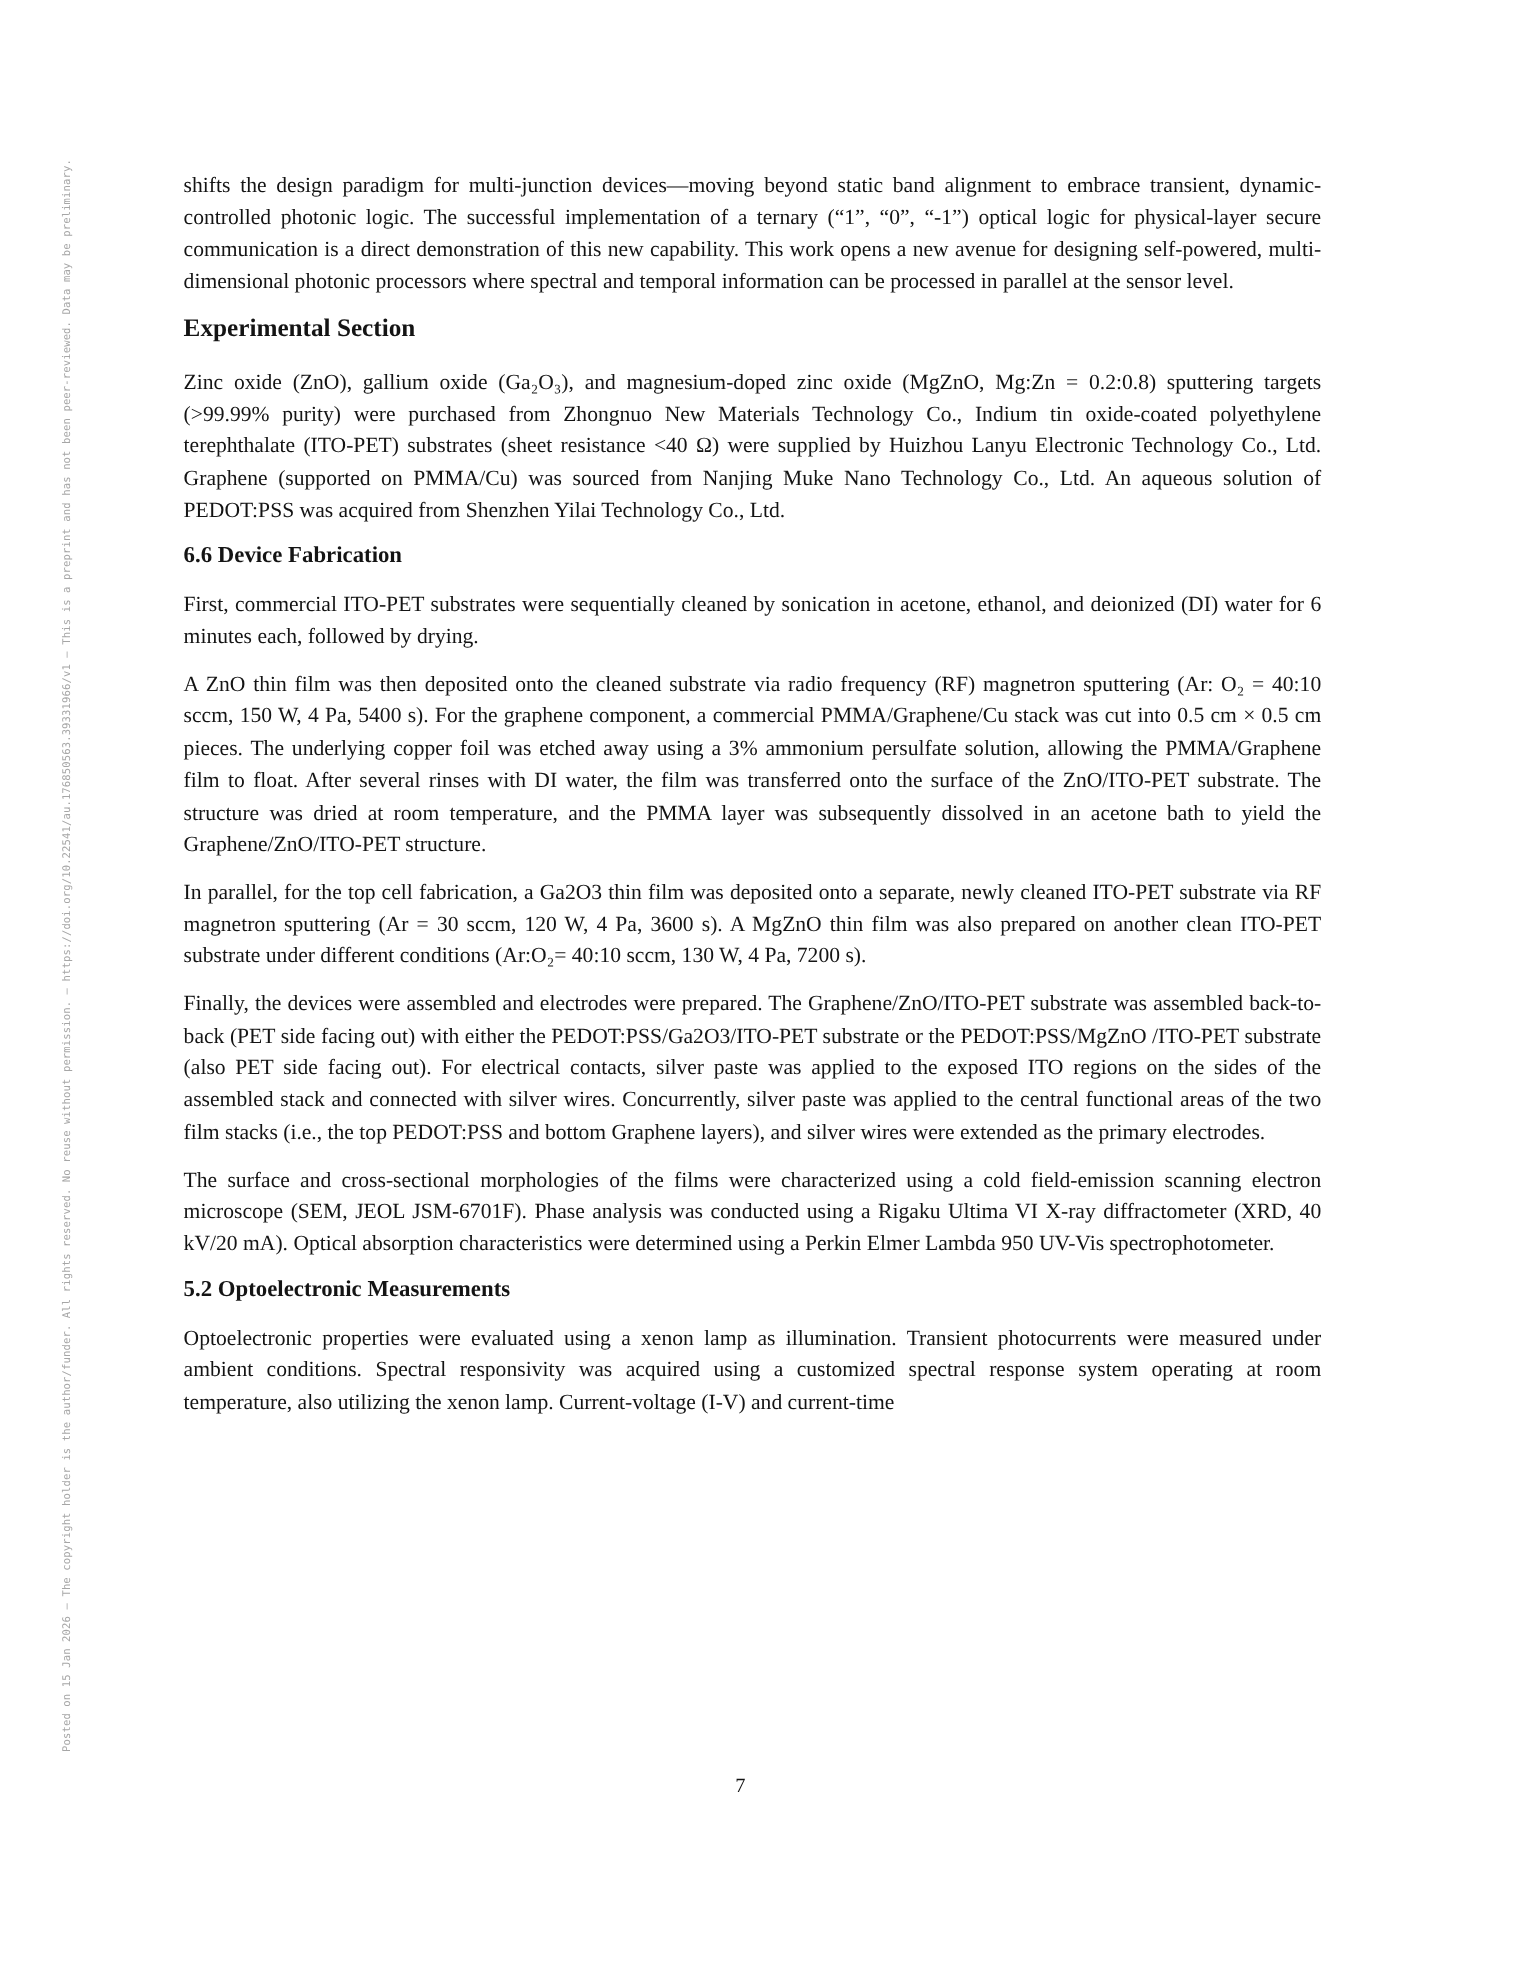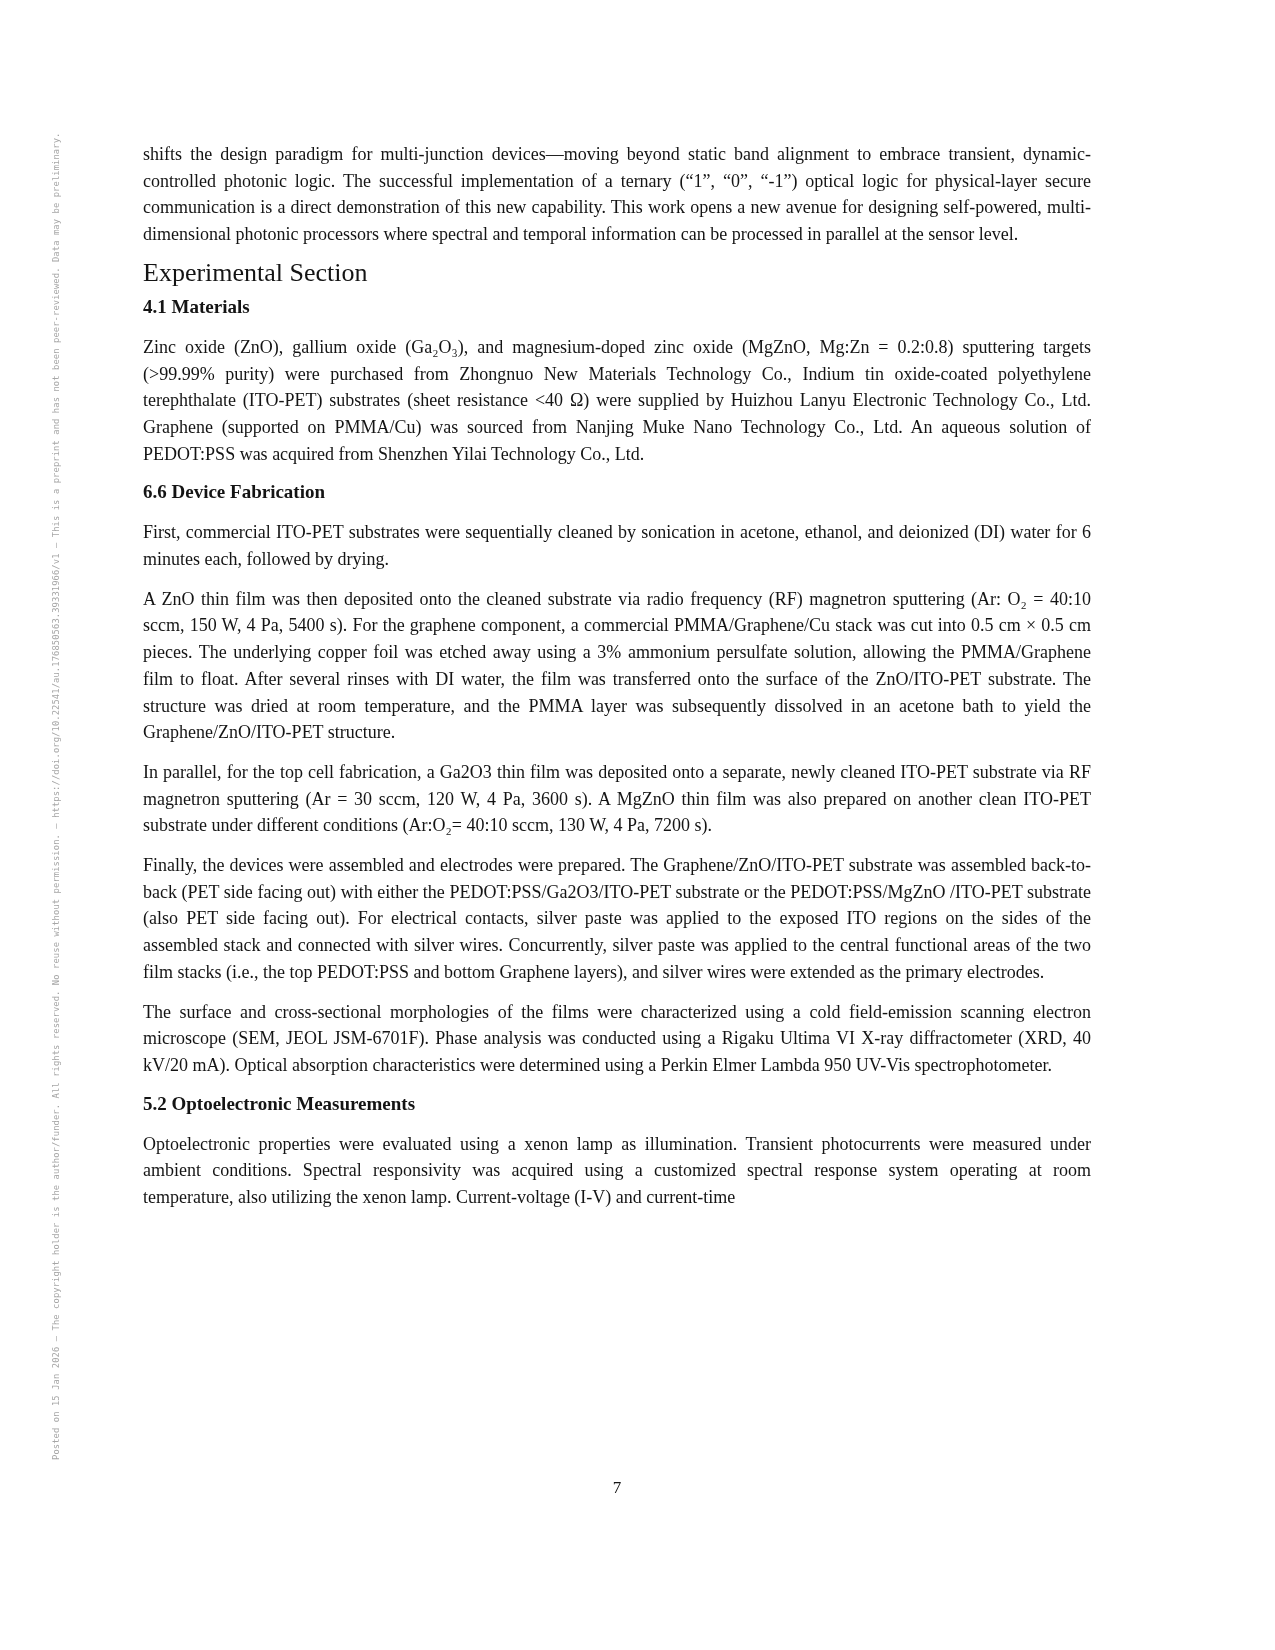--- a/index.html
+++ b/index.html
@@ -23,35 +23,35 @@
     transform: rotate(-90deg);
     transform-origin: 0 0;
     font-family: "DejaVu Sans Mono", monospace;
     font-size: 8.8px;
     letter-spacing: 0.1px;
     color: #a6a6a6;
     white-space: nowrap;
   }
   .content {
     position: absolute;
-    left: 143px;
+    left: 153px;
     top: 141px;
     width: 948px;
     font-size: 18px;
     line-height: 26.7px;
     text-align: justify;
     hyphens: none;
   }
   .content p {
     margin: 0 0 13px 0;
   }
   h2.section-h {
-    font-size: 26px;
-    font-weight: normal;
-    margin: 9px 0 10px 0;
+    font-size: 21px;
+    font-weight: bold;
+    margin: 9px 0 20px 0;
     line-height: 24px;
     text-align: left;
   }
   h3.sub-h {
     font-size: 19px;
     font-weight: bold;
     margin: 9px 0 15px 0;
     line-height: 24px;
     text-align: left;
   }
@@ -69,21 +69,20 @@
 <body>
 
 <div class="watermark">Posted on 15 Jan 2026 — The copyright holder is the author/funder. All rights reserved. No reuse without permission. — https://doi.org/10.22541/au.176850563.39331966/v1 — This is a preprint and has not been peer-reviewed. Data may be preliminary.</div>
 
 <main class="content">
 
   <p>shifts the design paradigm for multi-junction devices—moving beyond static band alignment to embrace transient, dynamic-controlled photonic logic. The successful implementation of a ternary (“1”, “0”, “-1”) optical logic for physical-layer secure communication is a direct demonstration of this new capability. This work opens a new avenue for designing self-powered, multi-dimensional photonic processors where spectral and temporal information can be processed in parallel at the sensor level.</p>
 
   <h2 class="section-h">Experimental Section</h2>
 
-  <h3 class="sub-h">4.1 Materials</h3>
 
   <p>Zinc oxide (ZnO), gallium oxide (Ga₂O₃), and magnesium-doped zinc oxide (MgZnO, Mg:Zn = 0.2:0.8) sputtering targets (&gt;99.99% purity) were purchased from Zhongnuo New Materials Technology Co., Indium tin oxide-coated polyethylene terephthalate (ITO-PET) substrates (sheet resistance &lt;40 Ω) were supplied by Huizhou Lanyu Electronic Technology Co., Ltd. Graphene (supported on PMMA/Cu) was sourced from Nanjing Muke Nano Technology Co., Ltd. An aqueous solution of PEDOT:PSS was acquired from Shenzhen Yilai Technology Co., Ltd.</p>
 
   <h3 class="sub-h">6.6 Device Fabrication</h3>
 
   <p>First, commercial ITO-PET substrates were sequentially cleaned by sonication in acetone, ethanol, and deionized (DI) water for 6 minutes each, followed by drying.</p>
 
   <p>A ZnO thin film was then deposited onto the cleaned substrate via radio frequency (RF) magnetron sputtering (Ar: O₂ = 40:10 sccm, 150 W, 4 Pa, 5400 s). For the graphene component, a commercial PMMA/Graphene/Cu stack was cut into 0.5 cm × 0.5 cm pieces. The underlying copper foil was etched away using a 3% ammonium persulfate solution, allowing the PMMA/Graphene film to float. After several rinses with DI water, the film was transferred onto the surface of the ZnO/ITO-PET substrate. The structure was dried at room temperature, and the PMMA layer was subsequently dissolved in an acetone bath to yield the Graphene/ZnO/ITO-PET structure.</p>
 
   <p>In parallel, for the top cell fabrication, a Ga2O3 thin film was deposited onto a separate, newly cleaned ITO-PET substrate via RF magnetron sputtering (Ar = 30 sccm, 120 W, 4 Pa, 3600 s). A MgZnO thin film was also prepared on another clean ITO-PET substrate under different conditions (Ar:O₂= 40:10 sccm, 130 W, 4 Pa, 7200 s).</p>

